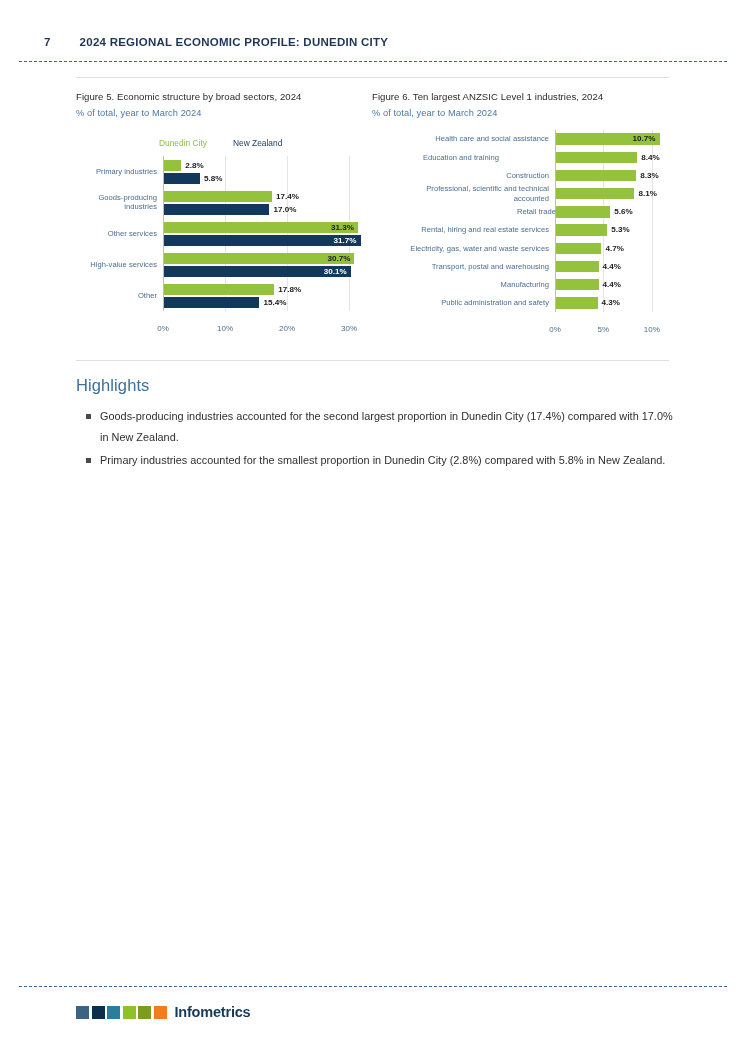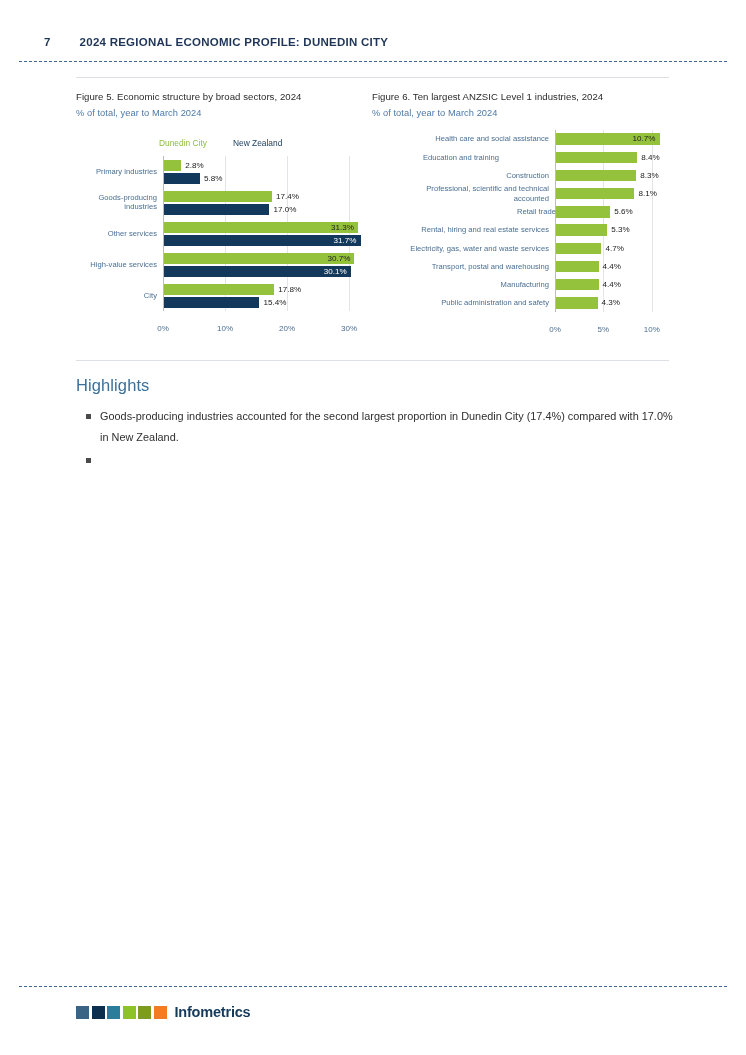--- a/index.html
+++ b/index.html
@@ -149,21 +149,21 @@
   .bar {
     position: absolute;
     height: 11px;
   }
   .bar.dc { background: #95c23d; }
   .bar.nz { background: #12395c; }
 
   .bar-val {
     position: absolute;
     font-size: 8.1px;
-    font-weight: normal;
+    font-weight: bold;
     color: #1b1b1b;
     line-height: 11px;
     white-space: nowrap;
   }
   .bar-val.inside {
     color: #1b1b1b;
   }
   .bar-val.inside-light {
     color: #ffffff;
   }
@@ -292,21 +292,21 @@
         <div class="bar nz" style="left: 88px; top: 78.5px; width: 196.54px; height: 11px; background: rgb(18, 57, 92);"></div>
         <div class="bar-val inside-light" style="top: 78.5px; height: 11px; left: 88px; width: 192.54px; text-align: right;">31.7%</div>
         <div class="cat-label" style="left: -1px; width: 82px; top: 103.7px;">
           <div>High-value services</div>
         </div>
         <div class="bar dc" style="left: 88px; top: 96.5px; width: 190.34px; height: 11px; background: rgb(149, 194, 61);"></div>
         <div class="bar-val inside" style="top: 96.5px; height: 11px; left: 88px; width: 186.34px; text-align: right;">30.7%</div>
         <div class="bar nz" style="left: 88px; top: 109.5px; width: 186.62px; height: 11px; background: rgb(18, 57, 92);"></div>
         <div class="bar-val inside-light" style="top: 109.5px; height: 11px; left: 88px; width: 182.62px; text-align: right;">30.1%</div>
         <div class="cat-label" style="left: -1px; width: 82px; top: 134.7px;">
-          <div>City</div>
+          <div>Other</div>
         </div>
         <div class="bar dc" style="left: 88px; top: 127.5px; width: 110.36px; height: 11px; background: rgb(149, 194, 61);"></div>
         <div class="bar-val" style="top: 127.5px; height: 11px; left: 202.36px;">17.8%</div>
         <div class="bar nz" style="left: 88px; top: 140.5px; width: 95.48px; height: 11px; background: rgb(18, 57, 92);"></div>
         <div class="bar-val" style="top: 140.5px; height: 11px; left: 187.48px;">15.4%</div>
         <div class="tick" style="left: 87px; top: 168px;">0%</div>
         <div class="tick" style="left: 149px; top: 168px;">10%</div>
         <div class="tick" style="left: 211px; top: 168px;">20%</div>
         <div class="tick" style="left: 273px; top: 168px;">30%</div>
       </div>
@@ -376,21 +376,21 @@
         <div class="tick" style="left: 279.8px; top: 195px;">10%</div>
       </div>
   </div>
 </div>
 
 <div class="highlights">
   <h2 class="hl-title">Highlights</h2>
   <ul class="hl-list" id="hl-list">
       <li class="hl-item"><span class="hl-bullet"></span></li>
       <li class="hl-item"><span class="hl-bullet"></span><span>Goods-producing industries accounted for the second largest proportion in Dunedin City (17.4%) compared with 17.0% in New Zealand.</span></li>
-      <li class="hl-item"><span class="hl-bullet"></span></li>
+      <li class="hl-item"><span class="hl-bullet"></span><span>Primary industries accounted for the smallest proportion in Dunedin City (2.8%) compared with 5.8% in New Zealand.</span></li>
     </ul>
 </div>
 
 <div class="dashed-rule bottom"></div>
 <div class="footer">
   <span class="logo-squares" id="logo-squares">
       <i style="background: rgb(58, 99, 132);"></i>
       <i style="background: rgb(13, 47, 78);"></i>
       <i style="background: rgb(42, 126, 155);"></i>
       <i style="background: rgb(142, 195, 39);"></i>

